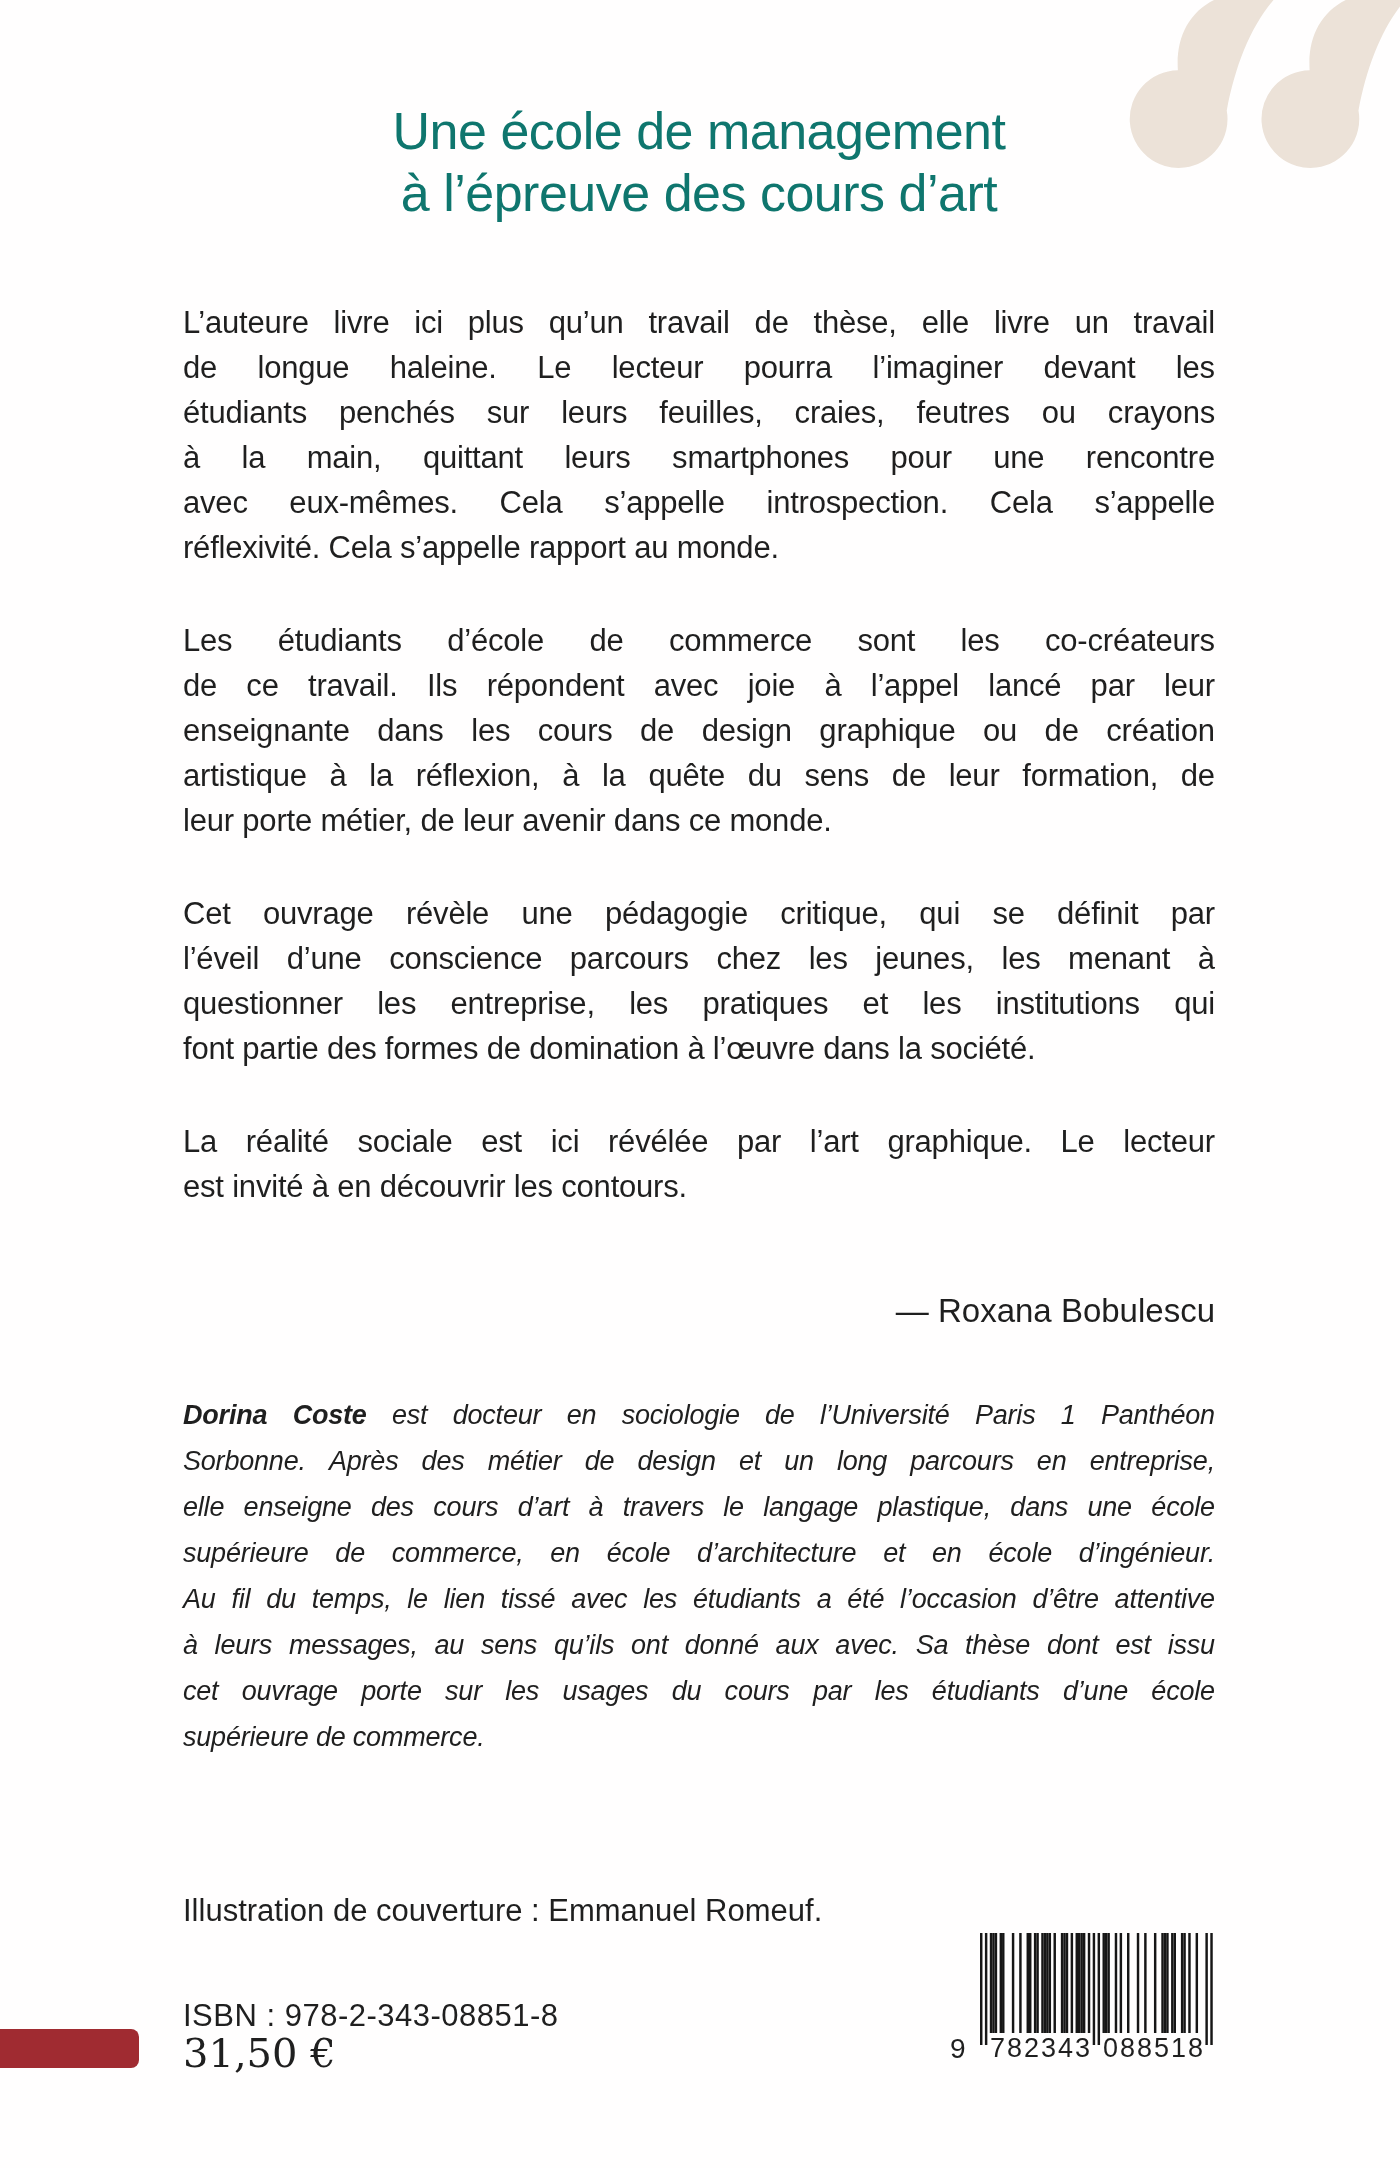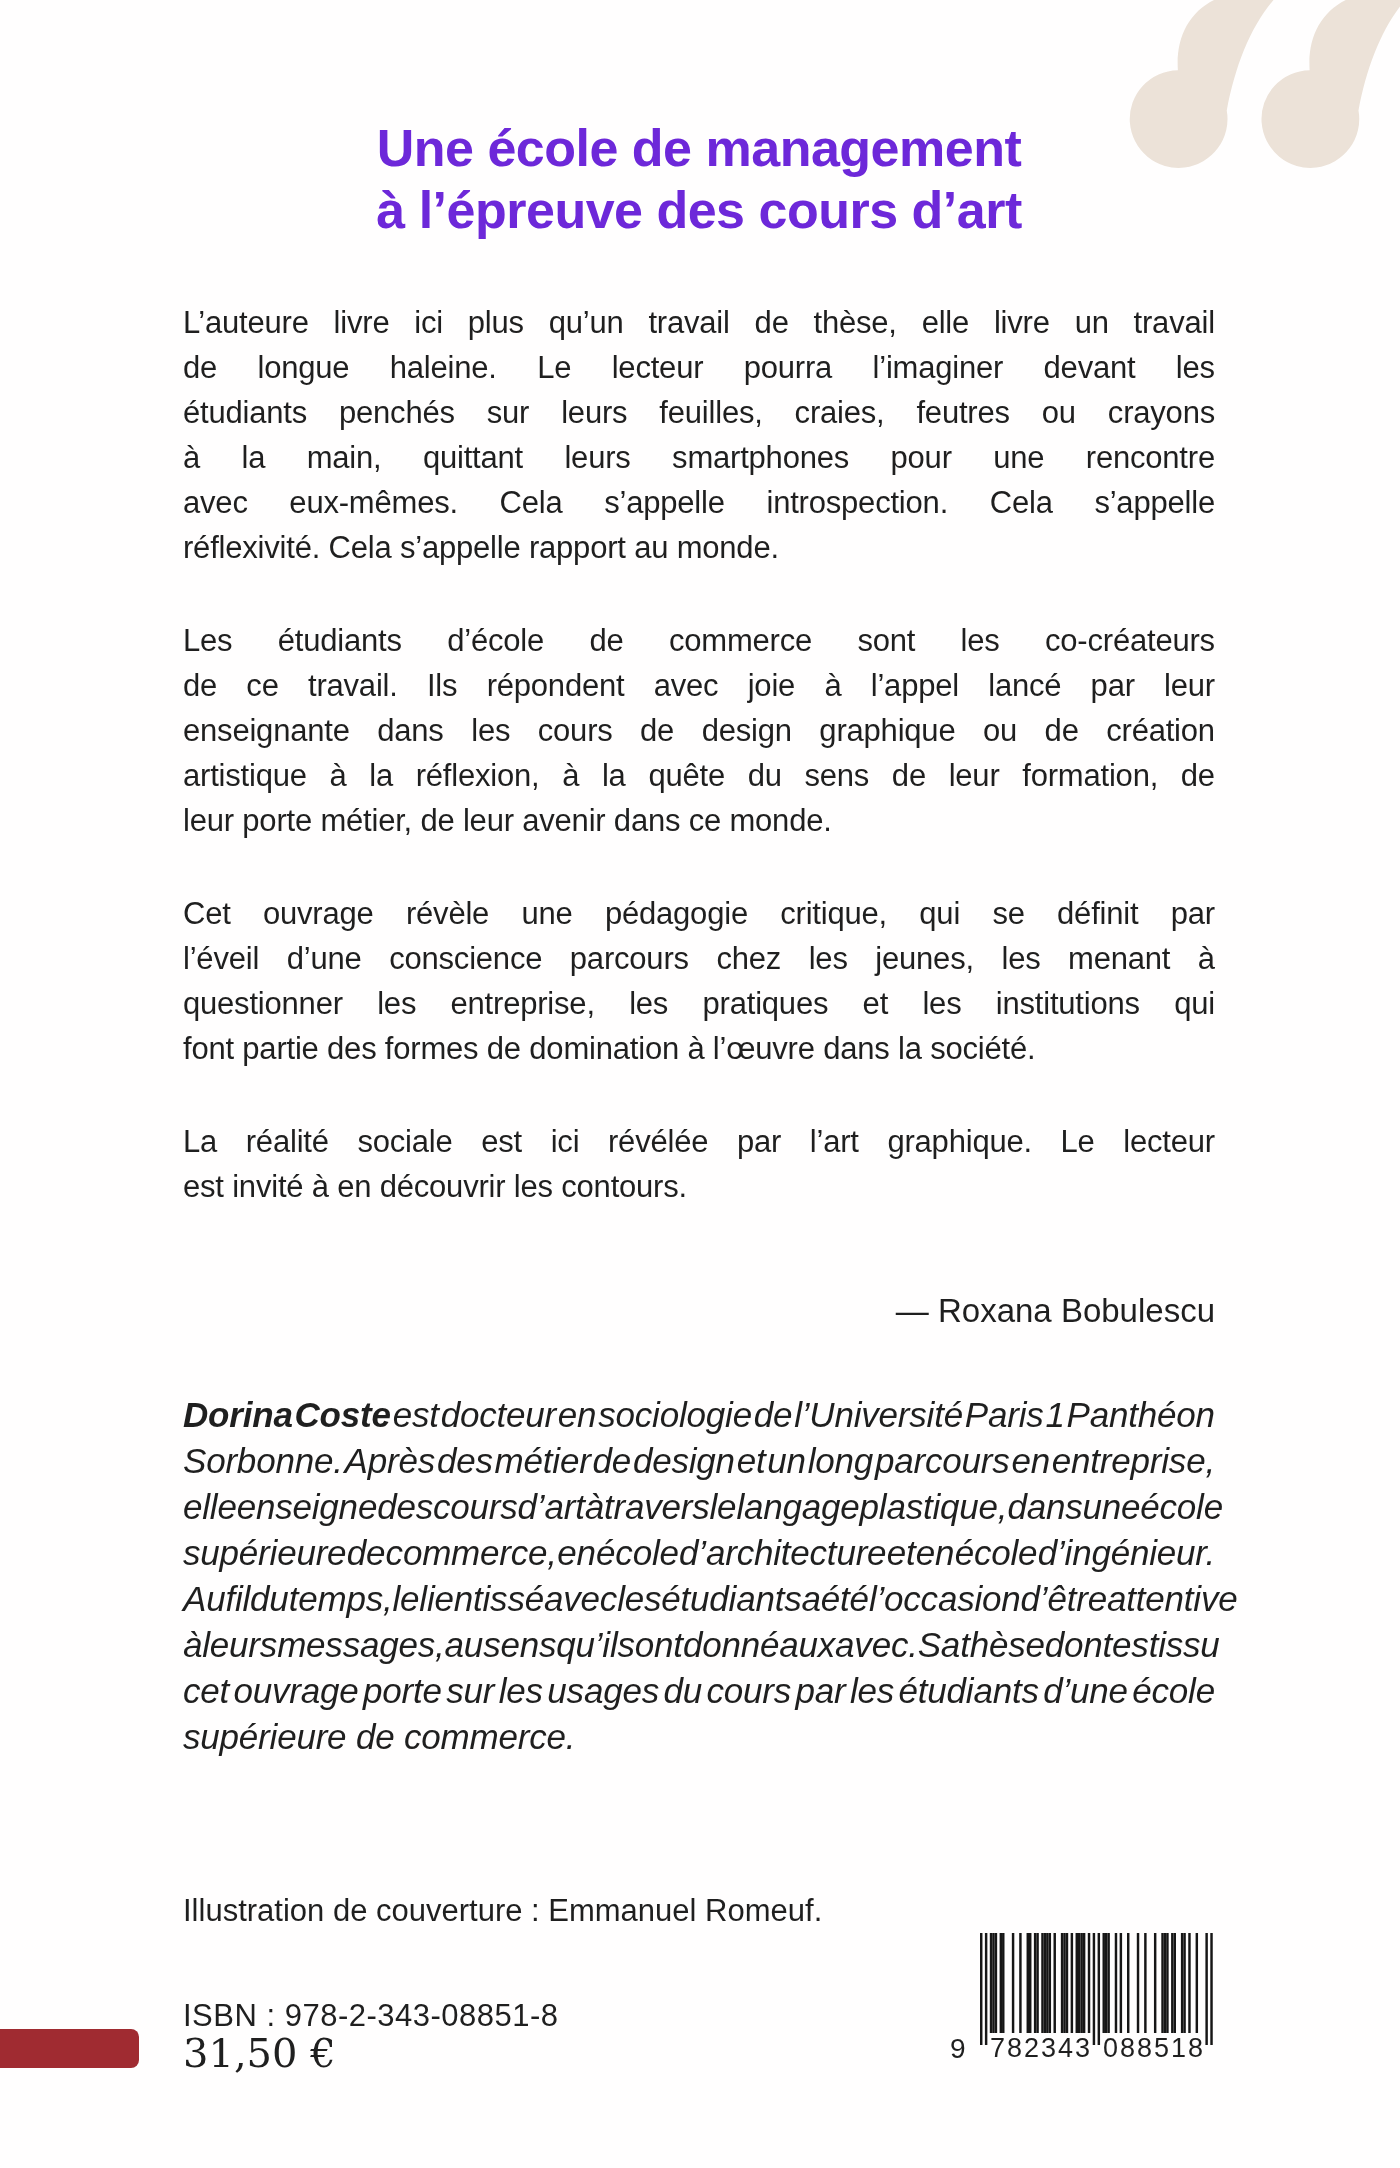--- a/index.html
+++ b/index.html
@@ -9,38 +9,38 @@
     background:#fffefe;
     overflow:hidden;
     font-family:"Liberation Sans",sans-serif;
     color:#1f1f1f;
   }
   
   .quote-marks{position:absolute;top:0;right:-6px;width:282px;height:170px;}
   
   .title{
     position:absolute;left:183px;top:100px;width:1032px;
-    text-align:center;color:#6d28d9;font-weight:bold;
-    font-size:52px;line-height:62px;letter-spacing:-0.5px;margin-top:17px;
+    text-align:center;color:#0f766e;font-weight:normal;
+    font-size:52px;line-height:62px;letter-spacing:-0.5px;
   }
   
   .blurb{position:absolute;left:183px;top:300px;width:1032px;
     font-size:31px;letter-spacing:-0.2px;}
   .para{margin:0 0 48px 0;}
   .jline{display:flex;justify-content:space-between;height:45px;line-height:45px;}
   .jline span{white-space:pre;}
   .lline{height:45px;line-height:45px;white-space:pre;}
   .bold-lead{font-weight:bold;}
   .attribution{
     position:absolute;left:183px;top:1292px;width:1032px;
     text-align:right;font-size:33px;
   }
   
   .bio{position:absolute;left:183px;top:1392px;width:1032px;
-    font-style:italic;font-size:35px;letter-spacing:-0.2px;}
+    font-style:italic;font-size:27px;letter-spacing:-0.2px;}
   .bio .jline{height:46px;line-height:46px;}
   .bio .lline{height:46px;line-height:46px;}
   
   .credit{position:absolute;left:183px;top:1893px;font-size:31px;}
   .isbn{position:absolute;left:183px;top:1998px;font-size:31px;letter-spacing:0.5px;}
   .price{position:absolute;left:183px;top:2030px;font-size:40px;
     font-family:"DejaVu Serif",serif;}
   .spine-bar{
     position:absolute;left:0;top:2029px;width:139px;height:39px;
     background:#a02b31;border-radius:0 8px 8px 0;

